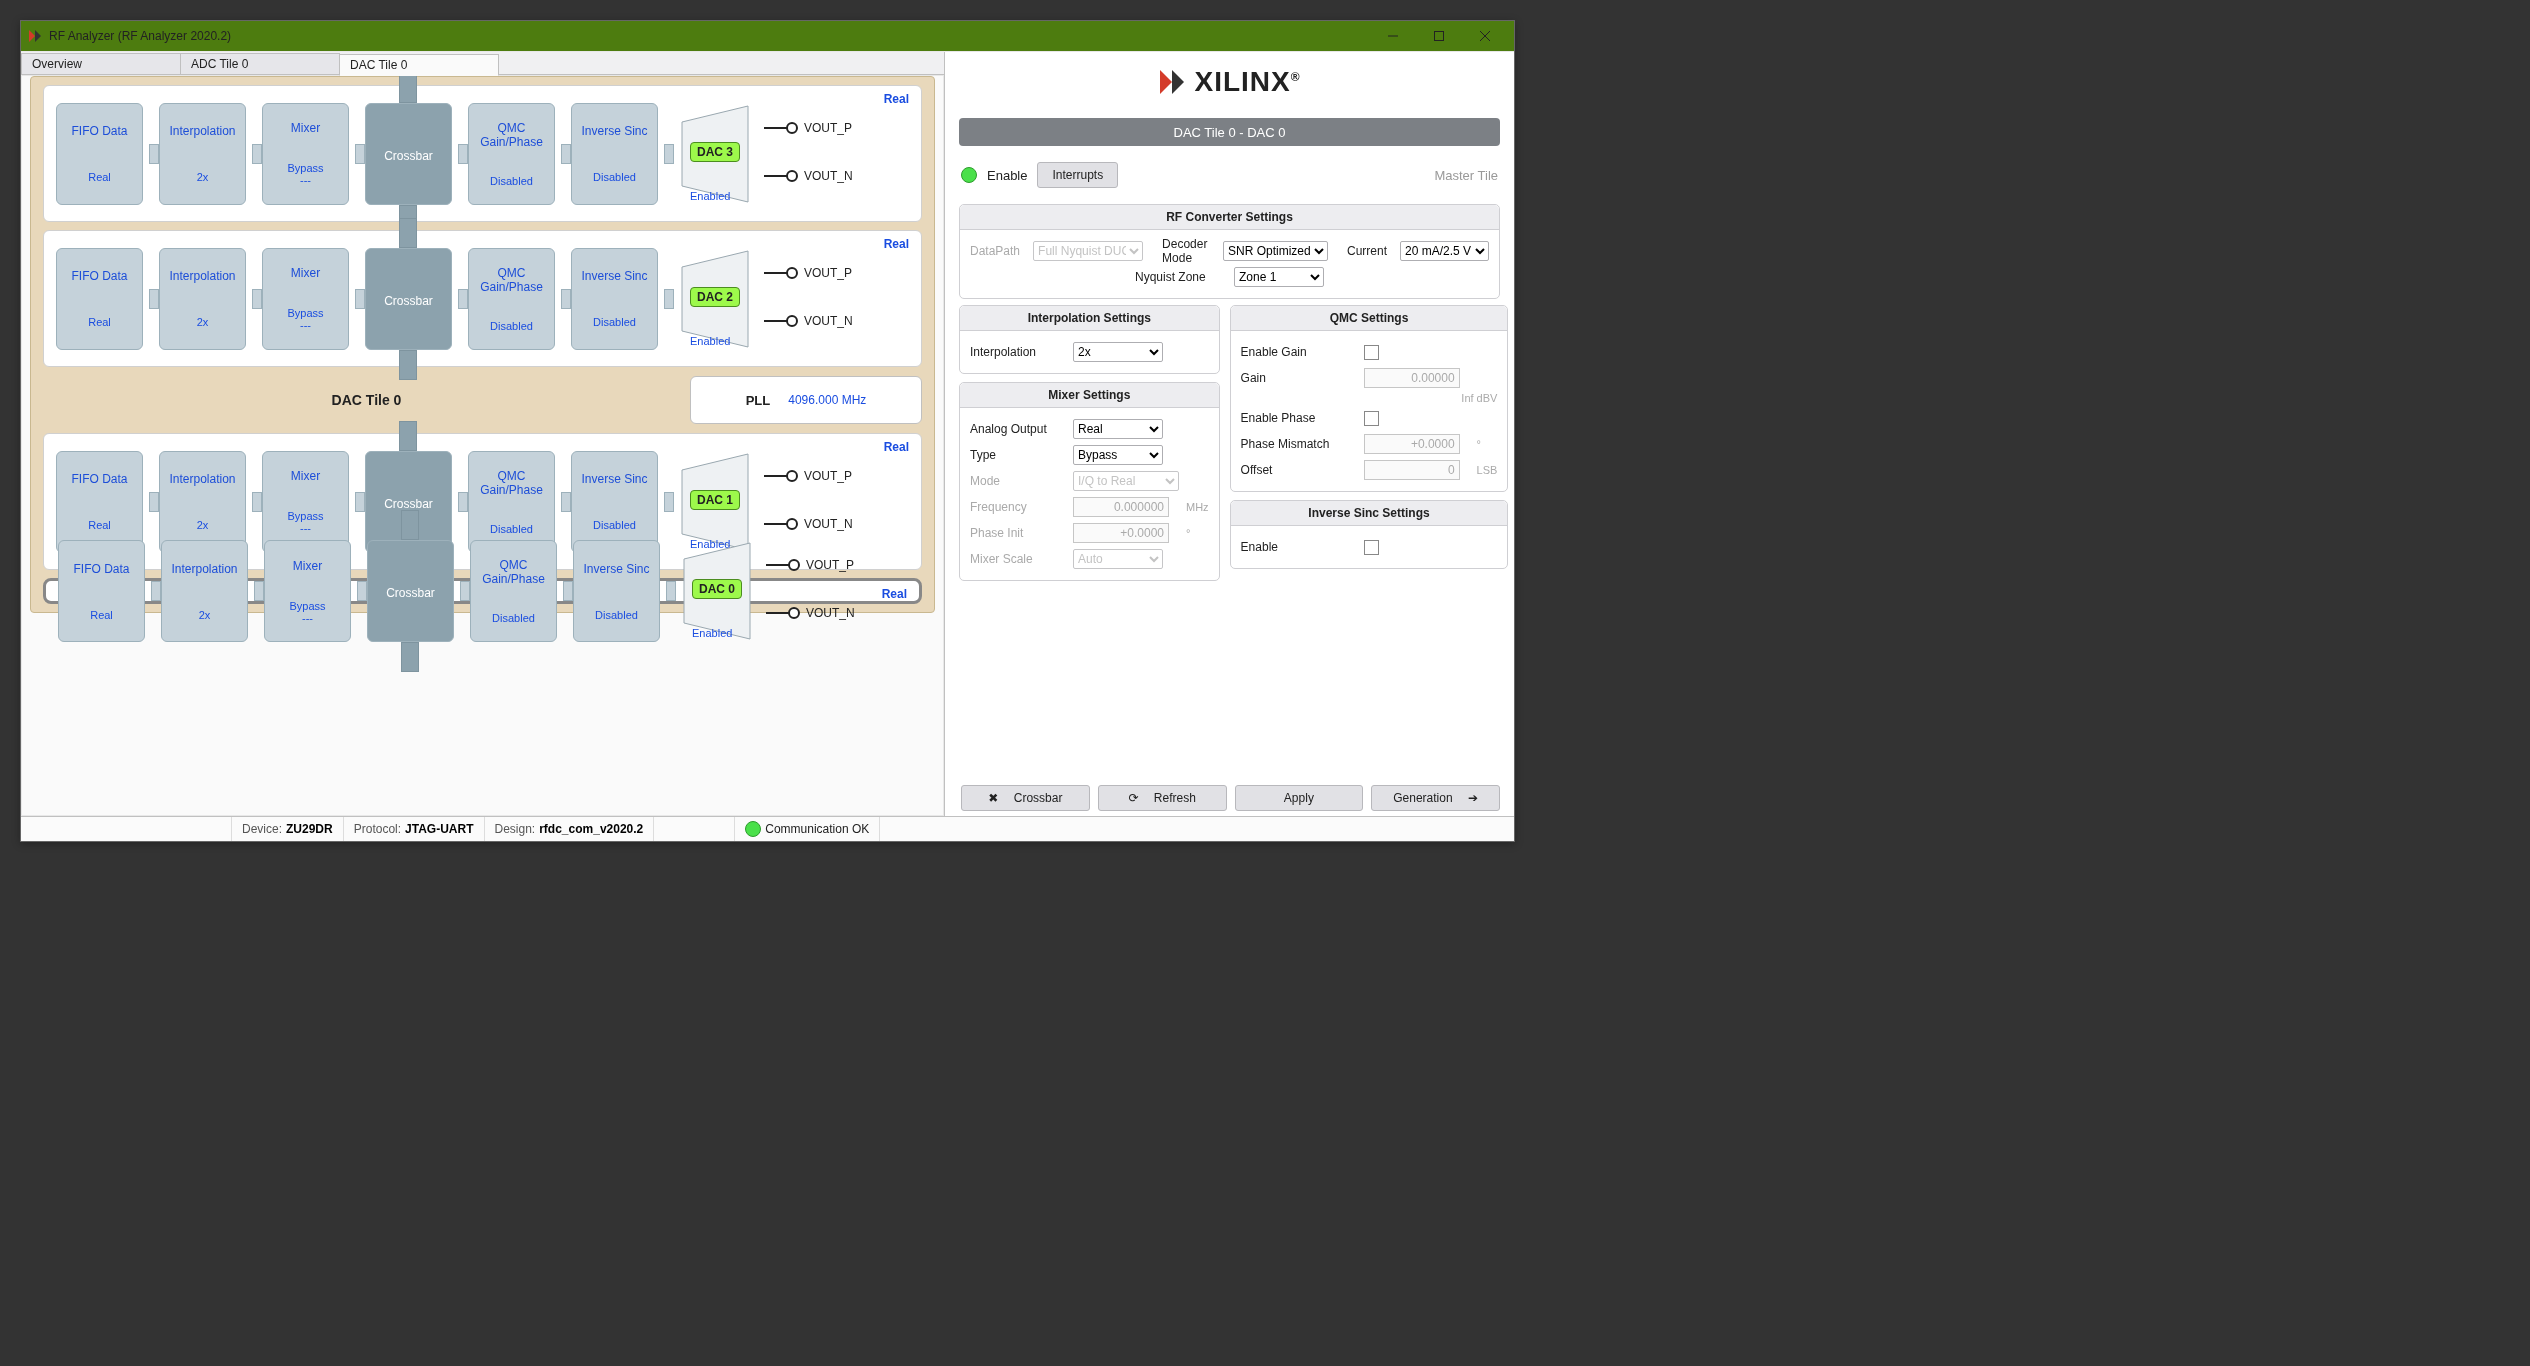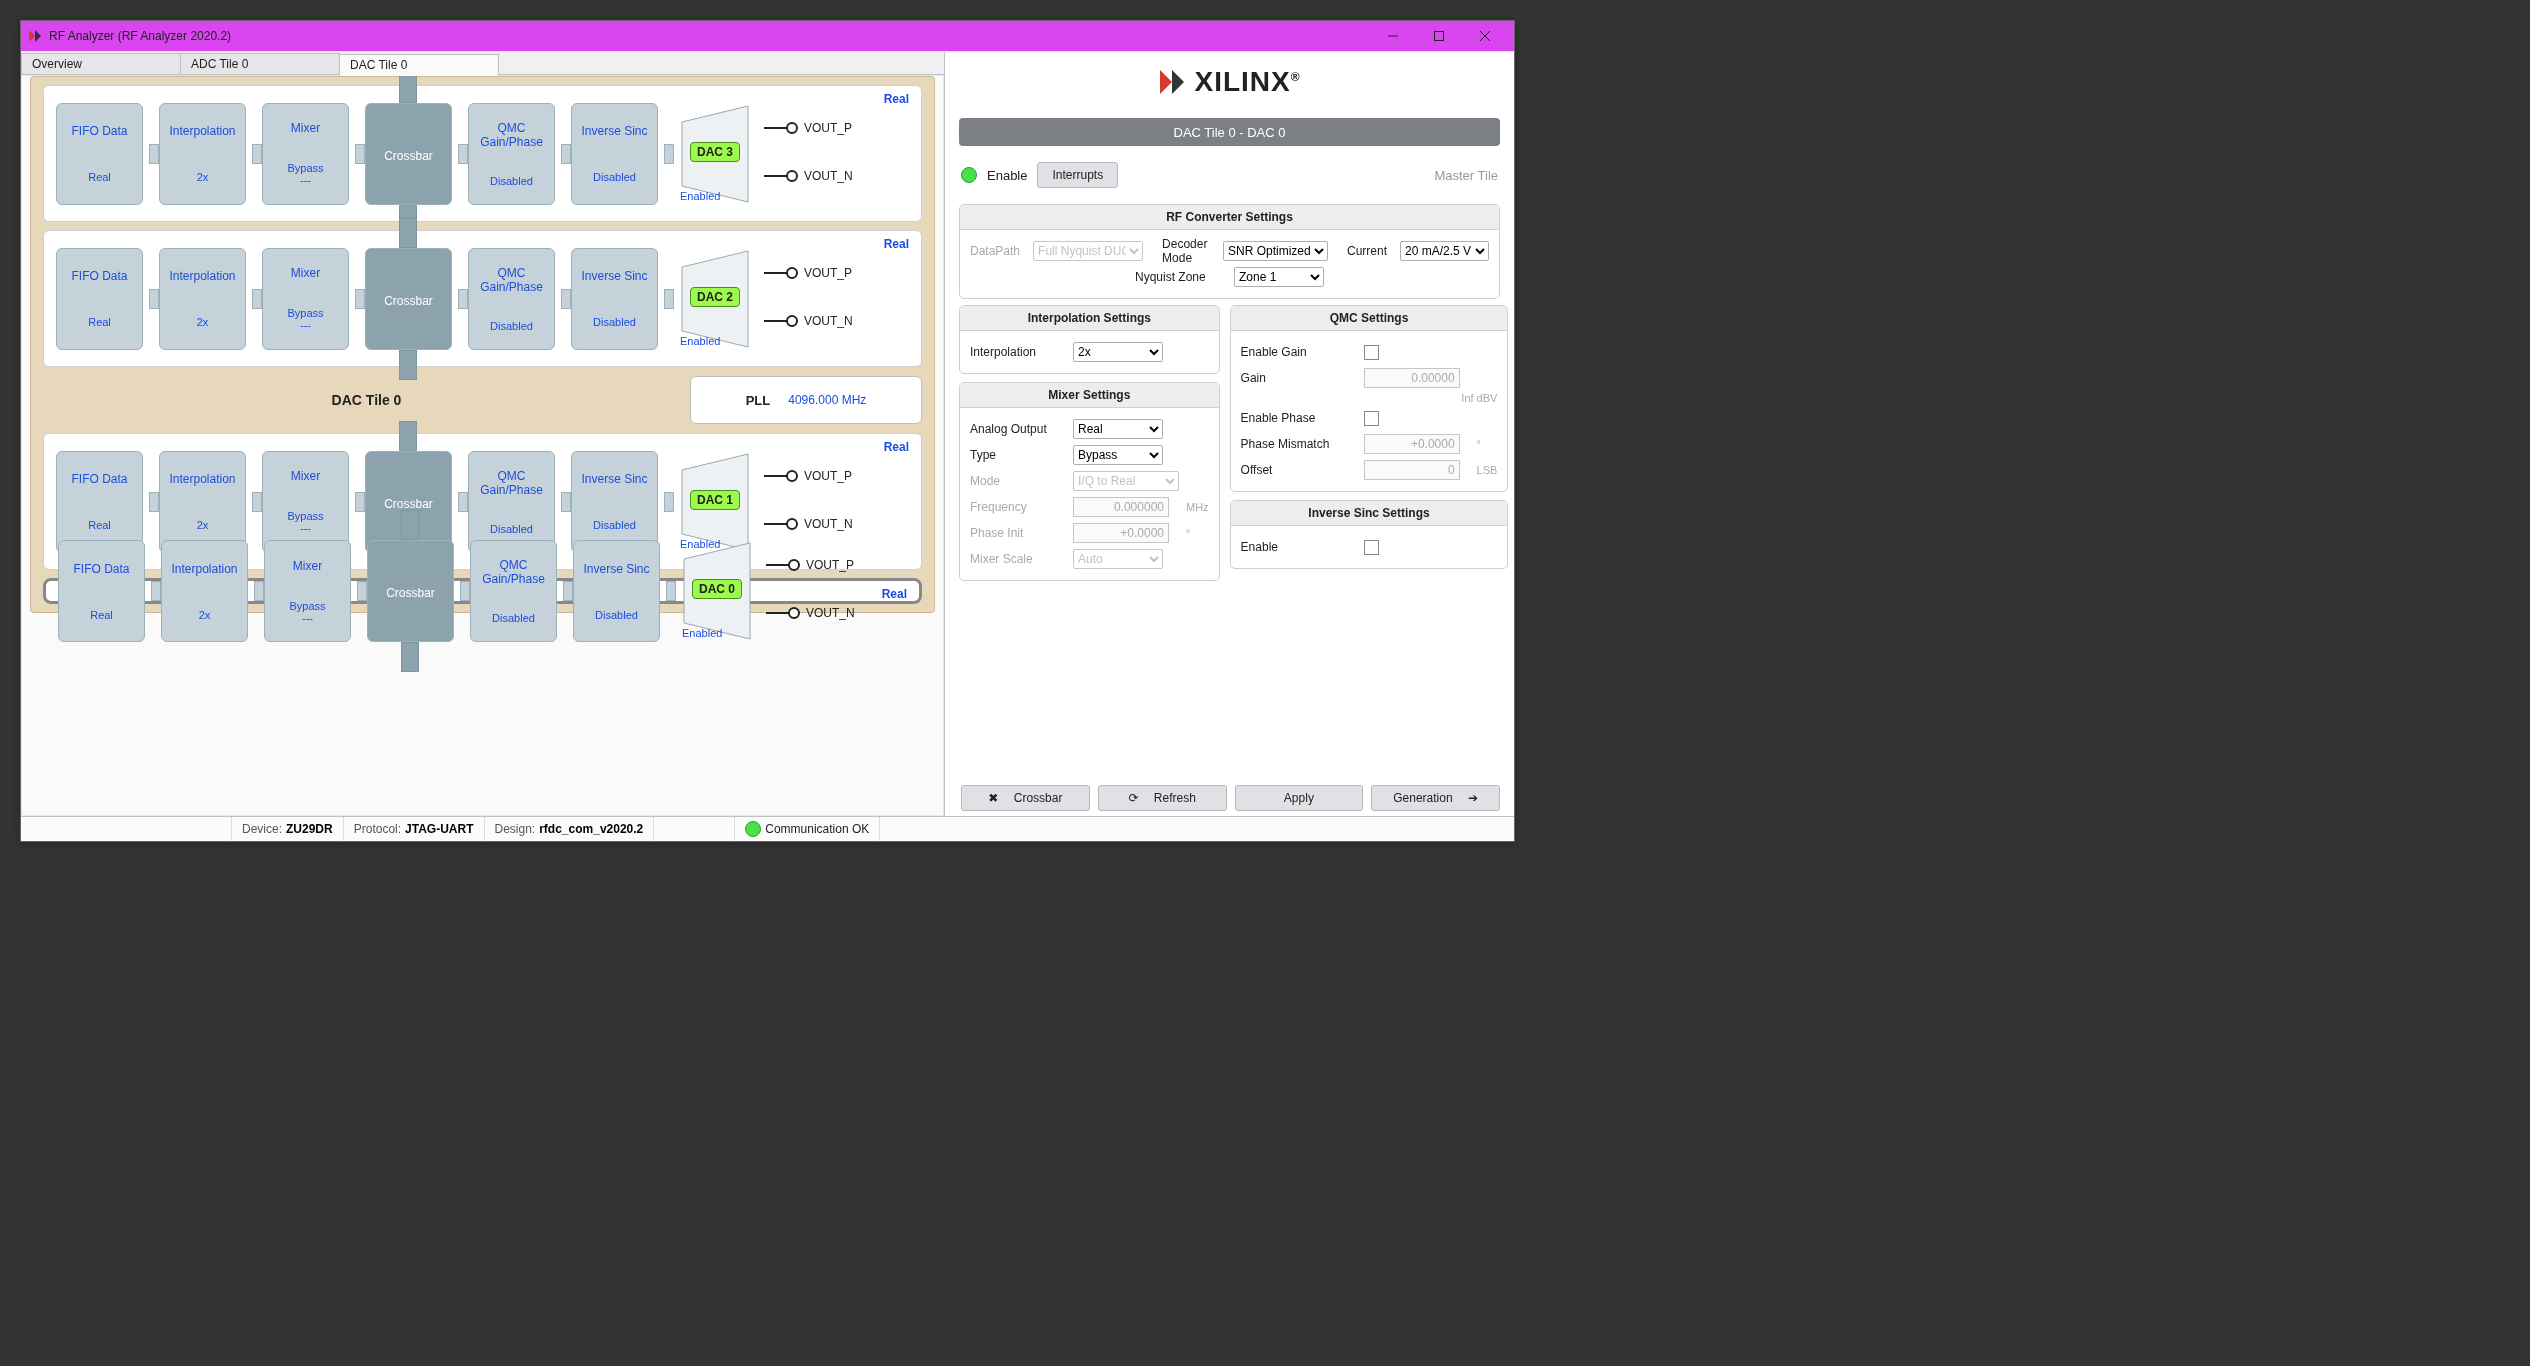--- a/index.html
+++ b/index.html
@@ -15,21 +15,21 @@
     --header-grey:#7c8085;
     --btn-grey:#e1e1e5;
     --border-grey:#b8b8bc;
     --border-light:#cfcfd3;
     --text:#222;
   }
   html,body{margin:0;padding:0;font-family:"Segoe UI",Arial,sans-serif;font-size:13px;color:var(--text);}
   body{width:2530px;height:1366px;background:#333;}
   .window{width:1493px;height:820px;border:1px solid #666;background:#fff;position:relative;display:flex;flex-direction:column;box-shadow:0 2px 8px rgba(0,0,0,.3);margin:20px;}
   
-  .titlebar{height:30px;background:#d946ef;display:flex;align-items:center;padding:0 6px;border-bottom:1px solid #e8e8e8;}
+  .titlebar{height:30px;background:#4d7c0f;display:flex;align-items:center;padding:0 6px;border-bottom:1px solid #e8e8e8;}
   .titlebar .icon{width:16px;height:16px;margin-right:6px;}
   .titlebar .title{flex:1;font-size:12px;color:#222;}
   .titlebar .winbtns{display:flex;}
   .titlebar .winbtn{width:46px;height:28px;display:flex;align-items:center;justify-content:center;color:#222;cursor:pointer;}
   
   .menubar{height:22px;display:flex;align-items:center;gap:2px;padding:0 4px;border-bottom:1px solid #e0e0e0;background:#fbfbfb;}
   .menubar .mitem{padding:2px 8px;cursor:pointer;}
   
   .body{flex:1;display:flex;min-height:0;}
   .left{width:923px;display:flex;flex-direction:column;border-right:1px solid #c0c0c0;}
@@ -49,21 +49,21 @@
   .blk{width:85px;height:100px;background:var(--block-bg);border:1px solid #9db1bb;border-radius:6px;display:flex;flex-direction:column;align-items:center;justify-content:space-around;margin-right:6px;font-size:12px;text-align:center;}
   .blk .t{color:#1d4ed8;padding-top:4px;}
   .blk .b{color:var(--accent-blue);padding-bottom:4px;font-size:11px;}
   .blk.dark{background:var(--block-bg2);color:#fff;}
   .blk.dark .t{color:#fff;}
   .connector{width:8px;height:18px;background:var(--block-bg);border:1px solid #9db1bb;}
   
   .dac{width:78px;height:100px;position:relative;margin-left:6px;}
   .dac svg{position:absolute;inset:0;}
   .dac .name{position:absolute;left:10px;top:38px;padding:2px 6px;border:1px solid #4b8d1f;border-radius:4px;background:var(--enabled-green);font-weight:bold;font-size:12px;}
-  .dac .en{position:absolute;left:0;bottom:2px;color:var(--accent-blue);font-size:11px;}
+  .dac .en{position:absolute;left:10px;bottom:2px;color:var(--accent-blue);font-size:11px;}
   
   .outs{margin-left:6px;display:flex;flex-direction:column;gap:34px;margin-top:-4px;}
   .out{display:flex;align-items:center;font-size:12px;}
   .out::before{content:"";width:28px;height:2px;background:#222;margin-right:0;}
   .out .dot{width:8px;height:8px;border-radius:50%;background:#fff;border:2px solid #222;margin:0 2px 0 -6px;}
   .out .lab{margin-left:4px;}
   
   .midrow{height:50px;margin:6px 12px;display:flex;align-items:center;}
   .midrow .tn{flex:1;text-align:center;font-weight:bold;font-size:14px;}
   .midrow .pll{width:230px;height:46px;background:#fff;border:1px solid #c0c0c0;border-radius:6px;display:flex;align-items:center;justify-content:center;gap:18px;}

